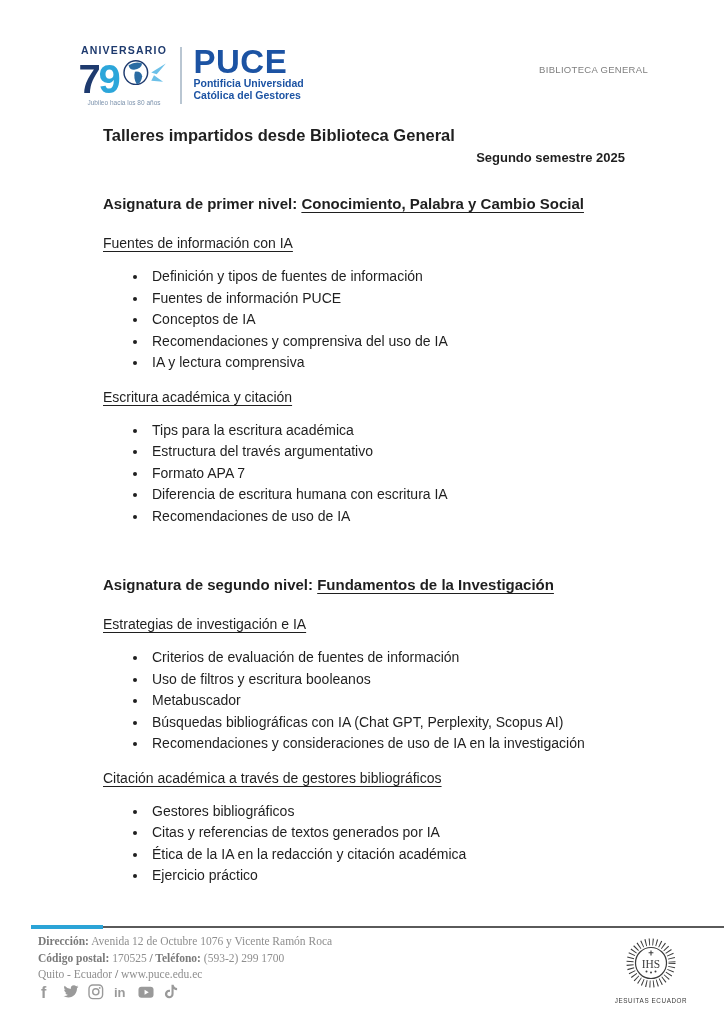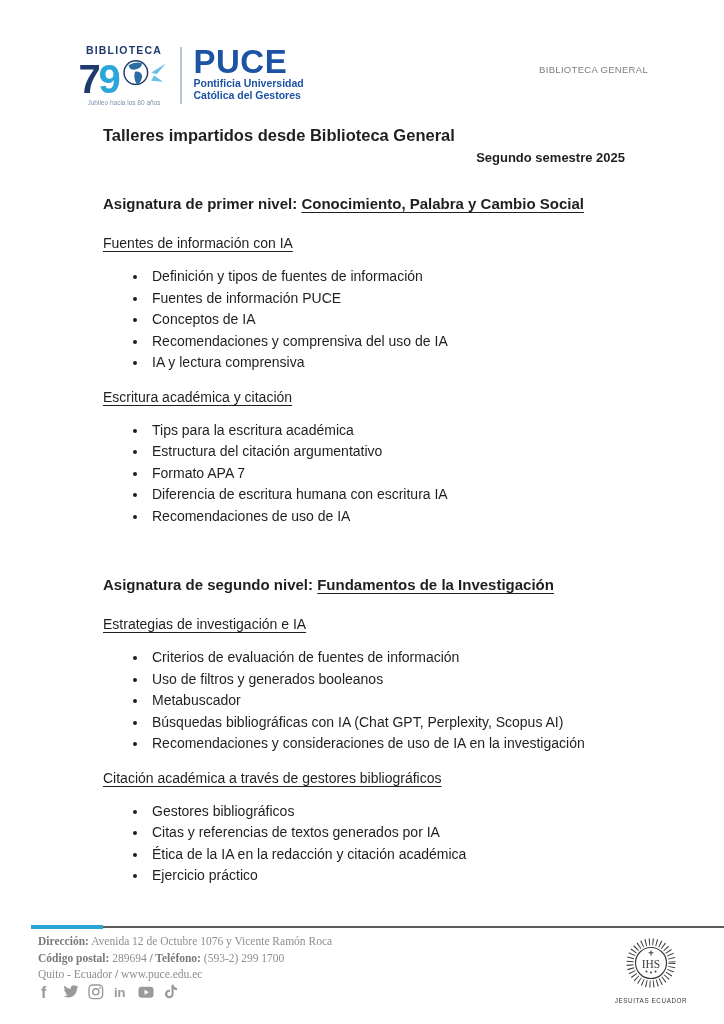--- a/index.html
+++ b/index.html
@@ -48,21 +48,21 @@
   .jesuitas { position:absolute; left:606px; top:936px; width:90px; text-align:center; }
   .jesuitas-label { font-size:6.3px; letter-spacing:0.6px; color:#3a3a3a; margin-top:3px; white-space:nowrap; }
 </style>
 </head>
 <body>
 
 <div class="page">
 
   <div class="header">
     <div class="brand">
-      <div class="aniv-word">BIBLIOTECA</div>
+      <div class="aniv-word">ANIVERSARIO</div>
       <svg class="aniv-art" width="92" height="40" viewBox="0 0 100 44">
         <text x="0" y="39" font-size="44" font-weight="bold" fill="#1e3a6e">7</text>
         <text x="22" y="39" font-size="44" font-weight="bold" fill="#2ca6da">9</text>
         <circle cx="63" cy="16" r="13" fill="none" stroke="#1e3a6e" stroke-width="1.6"></circle>
         <path d="M55 8 q8 -5 15 -2 q-1 6 -9 7 q-5 0 -6 -5 z" fill="#2b6ca3"></path>
         <path d="M62 15 q7 -1 8 5 q-1 8 -6 9 q-4 -7 -2 -14 z" fill="#2b6ca3"></path>
         <path d="M80 16 l16 -10 -10 12 z" fill="#6cc0e8"></path>
         <path d="M83 19 l10 7 -13 -1 z" fill="#6cc0e8"></path>
       </svg>
       <div class="aniv-tagline">Jubileo hacia los 80 años</div>
@@ -87,53 +87,53 @@
       <li>Definición y tipos de fuentes de información</li>
       <li>Fuentes de información PUCE</li>
       <li>Conceptos de IA</li>
       <li>Recomendaciones y comprensiva del uso de IA</li>
       <li>IA y lectura comprensiva</li>
     </ul>
 
     <p class="topic after-list">Escritura académica y citación</p>
     <ul class="bullets">
       <li>Tips para la escritura académica</li>
-      <li>Estructura del citación argumentativo</li>
+      <li>Estructura del través argumentativo</li>
       <li>Formato APA 7</li>
       <li>Diferencia de escritura humana con escritura IA</li>
       <li>Recomendaciones de uso de IA</li>
     </ul>
 
     <p class="course-heading gap-heading"><span>Asignatura de segundo nivel: </span><span class="course-name">Fundamentos de la Investigación</span></p>
 
     <p class="topic after-heading">Estrategias de investigación e IA</p>
     <ul class="bullets">
       <li>Criterios de evaluación de fuentes de información</li>
-      <li>Uso de filtros y generados booleanos</li>
+      <li>Uso de filtros y escritura booleanos</li>
       <li>Metabuscador</li>
       <li>Búsquedas bibliográficas con IA (Chat GPT, Perplexity, Scopus AI)</li>
       <li>Recomendaciones y consideraciones de uso de IA en la investigación</li>
     </ul>
 
     <p class="topic after-list">Citación académica a través de gestores bibliográficos</p>
     <ul class="bullets">
       <li>Gestores bibliográficos</li>
       <li>Citas y referencias de textos generados por IA</li>
       <li>Ética de la IA en la redacción y citación académica</li>
       <li>Ejercicio práctico</li>
     </ul>
   </div>
 
   <div class="footer-rule">
     <div class="rule-accent"></div>
   </div>
 
   <div class="contact">
     <p><b>Dirección:</b><span> Avenida 12 de Octubre 1076 y Vicente Ramón Roca</span></p>
-    <p><b>Código postal:</b><span> 289694 </span><b>/ Teléfono:</b><span> (593-2) 299 1700</span></p>
+    <p><b>Código postal:</b><span> 170525 </span><b>/ Teléfono:</b><span> (593-2) 299 1700</span></p>
     <p><span>Quito - Ecuador </span><b>/</b><span> www.puce.edu.ec</span></p>
   </div>
 
   <div class="social">
     <span class="s-icon">
       <svg width="10" height="16" viewBox="0 0 10 16">
           <text x="0" y="14" font-size="16" font-weight="bold" fill="#9a9a9a">f</text>
         </svg>
     </span>
     <span class="s-icon">

